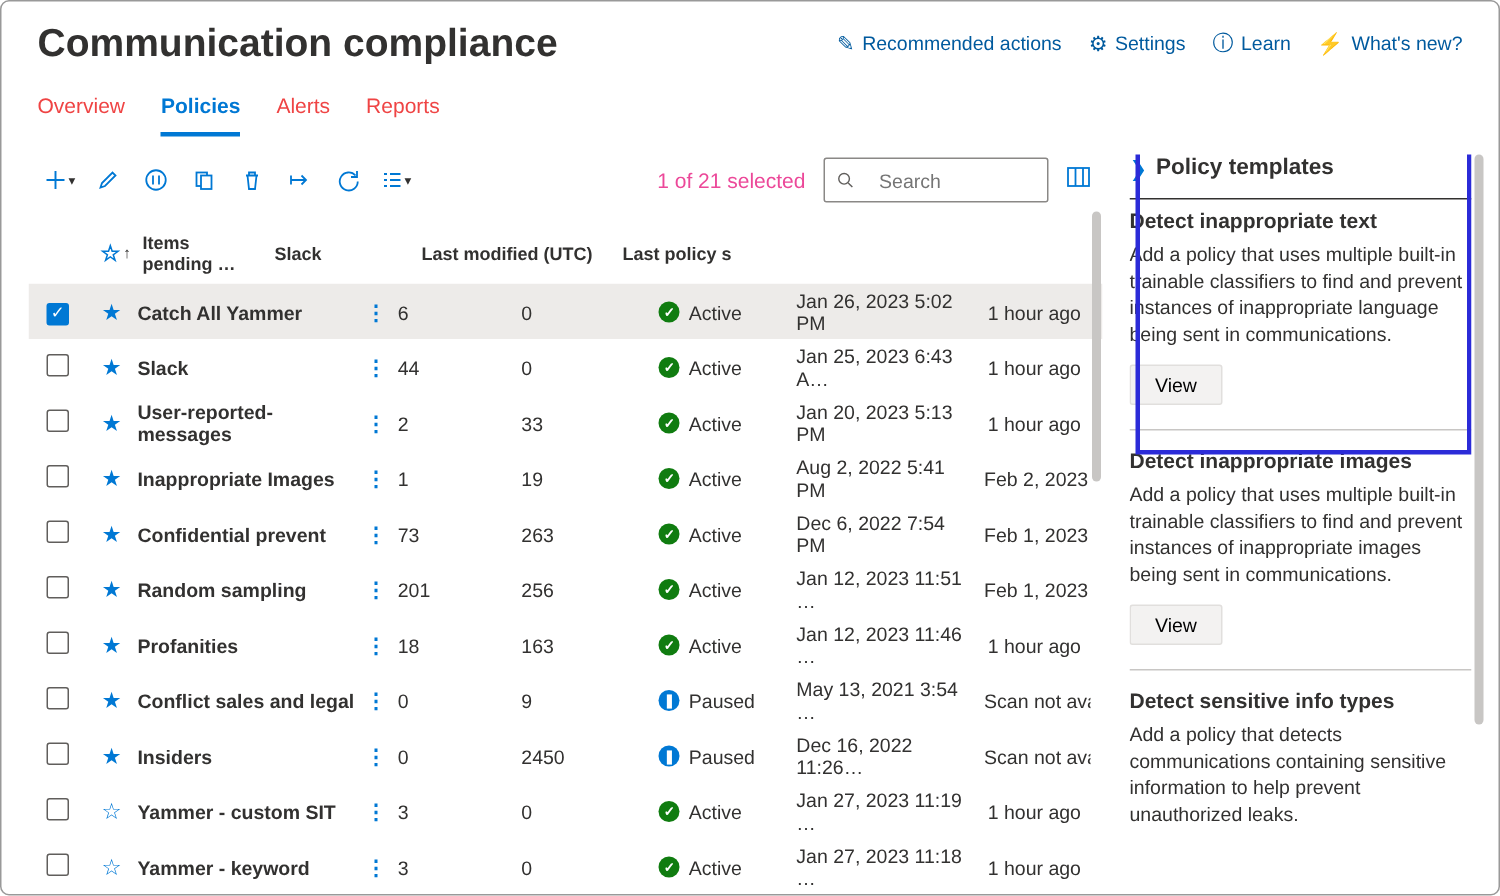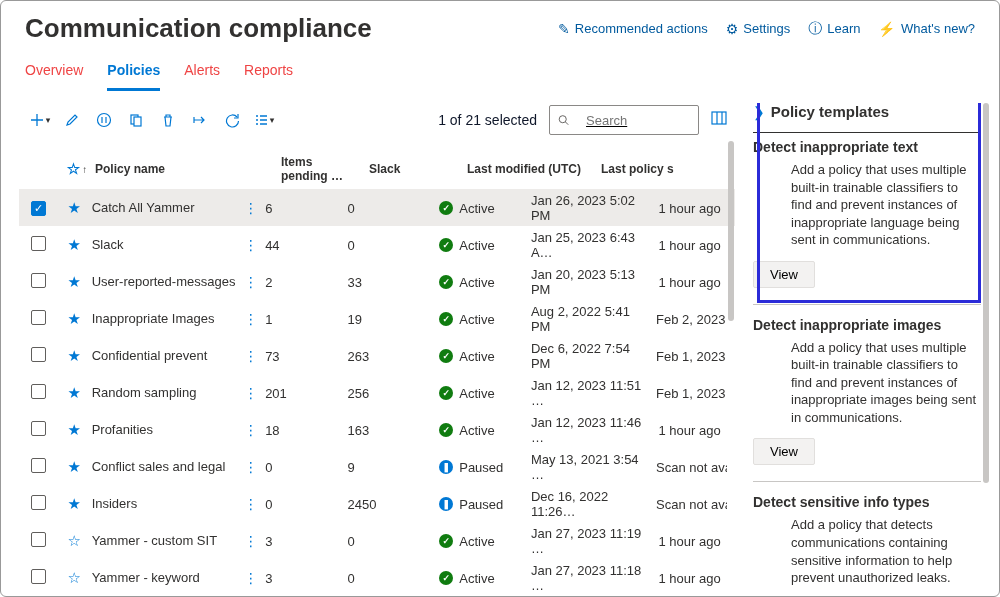--- a/index.html
+++ b/index.html
@@ -11,60 +11,60 @@
 .header-actions .act .ic { font-size: 14px; }
 .tabs { display: flex; gap: 24px; padding: 12px 24px 0 24px; border-bottom: none; }
 .tab { padding: 6px 0 10px 0; font-size: 14px; color: #ef4444; cursor: pointer; border-bottom: 3px solid transparent; }
 .tab.active { color: #0078d4; border-bottom-color: #0078d4; font-weight: 600; }
 .content { display: flex; padding: 0 8px 0 18px; height: calc(597px - 98px); }
 .main { flex: 1; min-width: 0; position: relative; }
 .toolbar { display: flex; align-items: center; padding: 14px 8px 14px 8px; gap: 6px; }
 .tool { color: #0078d4; cursor: pointer; width: 26px; height: 24px; display: flex; align-items: center; justify-content: center; position: relative; }
 .tool .caret { font-size: 9px; margin-left: 2px; color: #323130; }
 .toolbar-right { margin-left: auto; display: flex; align-items: center; gap: 12px; }
-.sel-count { font-size: 14px; color: #0f172a; }
+.sel-count { font-size: 14px; color: #ec4899; }
 .search { display: flex; align-items: center; border: 1px solid #8a8886; border-radius: 2px; padding: 4px 8px; width: 150px; height: 30px; }
-.search input { border: none; outline: none; font-size: 13px; width: 100%; margin-left: 17px; text-decoration: underline; }
+.search input { border: none; outline: none; font-size: 13px; width: 100%; margin-left: 17px; }
 .grid-icon { color: #0078d4; font-size: 16px; cursor: pointer; }
 .thead { display: flex; align-items: center; padding: 6px 8px; font-size: 12px; font-weight: 600; color: #323130; }
 .thead .col, .row .col { padding: 0 4px; }
 .c-check { width: 36px; }
 .c-star { width: 28px; text-align: center; }
 .c-name { width: 186px; }
 .c-pend { width: 88px; }
 .c-res { width: 98px; }
 .c-stat { width: 98px; }
 .c-mod { width: 134px; }
 .c-scan { width: 80px; white-space: nowrap; overflow: hidden; text-align: center; }
 .rows { overflow: hidden; }
 .row { display: flex; align-items: center; padding: 8px 8px; font-size: 13px; border-top: 1px solid transparent; height: 37px; }
 .row.sel { background: #edebe9; }
 .chk { width: 15px; height: 15px; border: 1px solid #605e5c; border-radius: 2px; background: #fff; display: inline-flex; align-items: center; justify-content: center; cursor: pointer; }
 .chk.on { background: #0078d4; border-color: #0078d4; }
 .chk.on::after { content: "✓"; color: #fff; font-size: 11px; line-height: 1; }
 .star-f { color: #0078d4; font-size: 15px; }
 .star-o { color: #0078d4; font-size: 15px; }
 .menu-dots { color: #0078d4; font-size: 14px; letter-spacing: -1px; cursor: pointer; width: 14px; text-align: center; }
-.c-name-inner { display: flex; justify-content: space-between; width: 100%; }
+.c-name-inner { display: flex; align-items: center; justify-content: space-between; width: 100%; font-weight: bold; }
 .status { display: flex; align-items: center; gap: 6px; }
 .dot { width: 14px; height: 14px; border-radius: 50%; display: inline-flex; align-items: center; justify-content: center; color: #fff; font-size: 9px; font-weight: bold; }
 .dot.active { background: #107c10; }
 .dot.paused { background: #0078d4; }
 .vscroll { width: 8px; background: transparent; position: absolute; right: 0; top: 50px; bottom: 0; }
 .vscroll-thumb { width: 6px; background: #c8c6c4; border-radius: 3px; position: absolute; top: 0; height: 180px; left: 1px; }
 .side { width: 256px; padding: 12px 10px 0 18px; position: relative; }
 .side-inner { height: 100%; overflow: hidden; }
 .side-head { display: flex; align-items: center; gap: 6px; margin-bottom: 6px; padding-bottom: 6px; }
 .side-head .chev { color: #0078d4; font-size: 14px; }
 .side-head h2 { font-size: 15px; font-weight: 700; }
 .tmpl { margin-bottom: 16px; padding-top: 6px; }
 .tmpl.first-box { border-top: 1px solid #323130; margin-top: 2px; }
 .tmpl + .tmpl { border-top: 1px solid #c8c6c4; padding-top: 12px; }
 .tmpl h3 { font-size: 14px; font-weight: 600; margin-bottom: 6px; }
-.tmpl p { font-size: 13px; line-height: 1.35; color: #323130; margin-bottom: 12px; margin-left: 38px; }
+.tmpl p { font-size: 13px; line-height: 1.35; color: #323130; margin-bottom: 12px; }
 .view-btn { background: #f3f2f1; border: 1px solid #e1dfdd; padding: 5px 16px; font-size: 13px; cursor: pointer; border-radius: 2px; }
 .highlight-box { position: absolute; border: 3px solid #2b2bd8; left: 4px; top: -4px; width: 224px; height: 204px; pointer-events: none; }
 .side-scroll { position: absolute; right: 2px; top: 12px; width: 6px; height: 380px; background: #c8c6c4; border-radius: 3px; }
 .thead .c-star { display:flex; align-items:center; justify-content:center; gap:2px;}
 .sort-arr { font-size: 10px; }
 </style>
 </head>
 <body>
 
 <div class="header">
@@ -159,21 +159,20 @@
             </svg></span>
       </div>
     </div>
 
     <div class="thead">
       <div class="col c-check"></div>
       <div class="col c-star">
           <span class="star-o">☆</span>
           <span class="sort-arr">↑</span>
         </div>
-      <div class="col c-name">Policy name</div>
       <div class="col c-pend">Items pending …</div>
       <div class="col c-stat">Slack</div>
       <div class="col c-mod">Last modified (UTC)</div>
       <div class="col c-scan">Last policy s</div>
     </div>
 
     <div class="rows" id="rows">
         <div class="row sel">
           <div class="col c-check"><span class="chk on"></span></div>
           <div class="col c-star"><span class="star-f">★</span></div>

